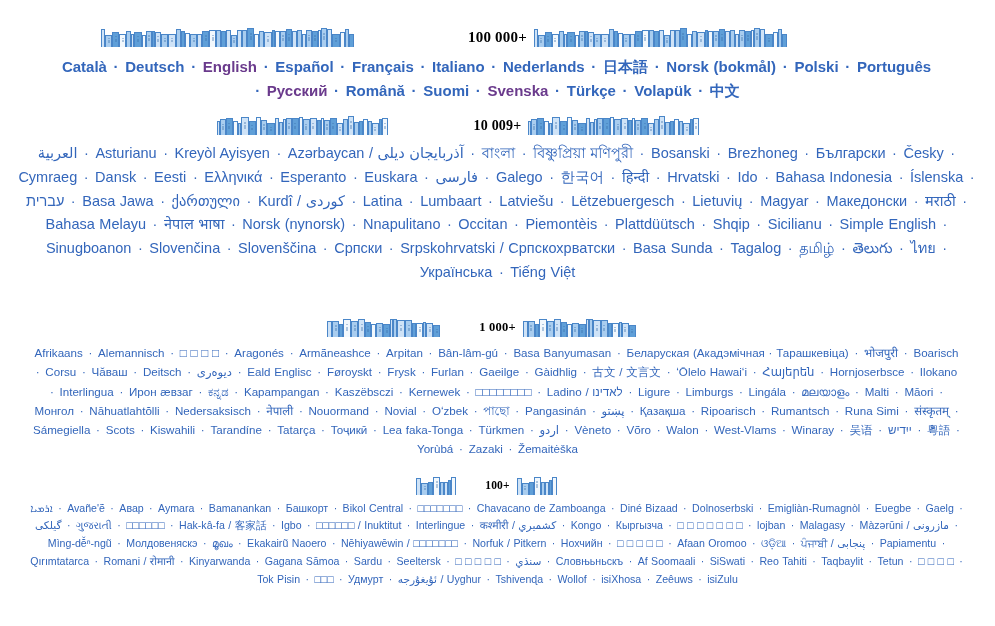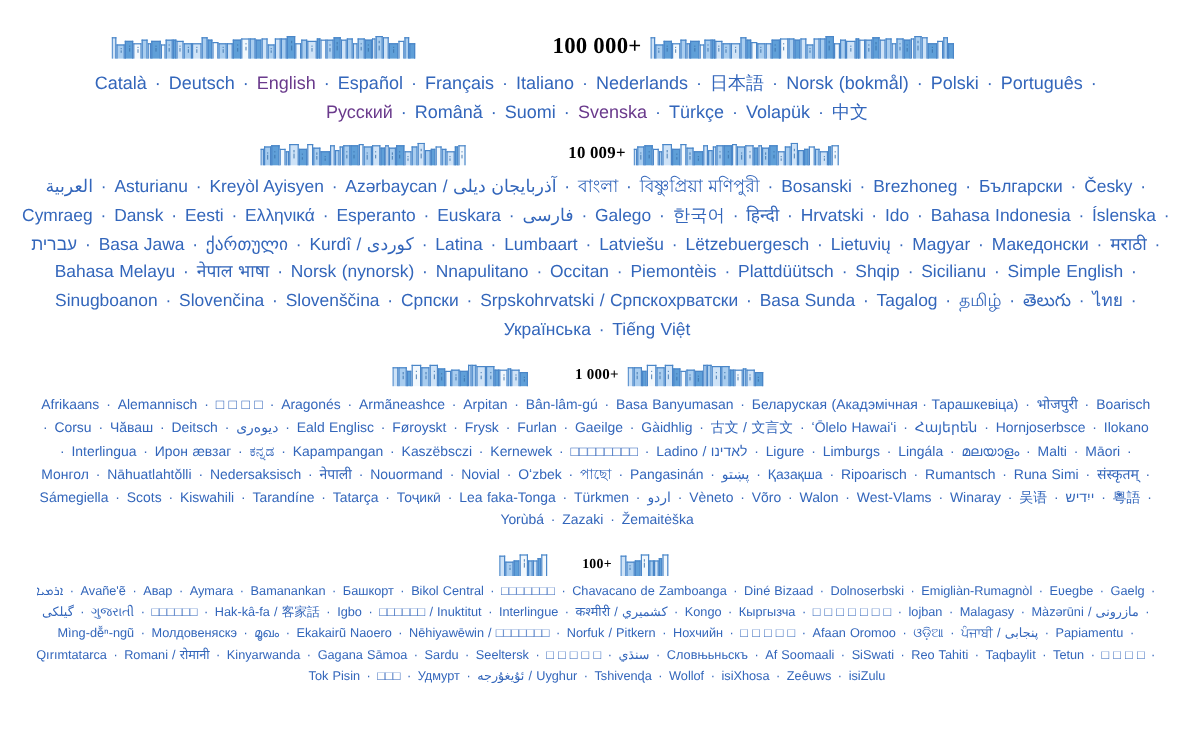--- a/index.html
+++ b/index.html
@@ -82,32 +82,32 @@
     text-decoration: none;
     white-space: nowrap;
   }
   .langs a.v { color: #6a3a8c; }
   .langs .sep {
     color: #3366bb;
     padding: 0 2px;
   }
 
   
-  .tier-1 .langs { font-size: 15px; line-height: 1.58; width: 880px; }
-  .tier-1 .count-label { font-size: 19px; }
+  .tier-1 .langs { font-size: 15px; line-height: 1.58; width: 880px; font-weight: bold; }
+  .tier-1 .count-label { font-size: 15px; }
   .tier-1 .tier-header { margin-bottom: 8px; }
 
   .tier-2 .langs { font-size: 14.5px; line-height: 1.63; width: 960px; }
   .tier-2 .count-label { font-size: 14px; }
   .tier-2 { margin-top: 14px; }
   .tier-2 .tier-header { margin-bottom: 7px; }
 
   .tier-3 .langs { font-size: 11.6px; line-height: 1.66; width: 930px; }
   .tier-3 .count-label { font-size: 12.5px; }
-  .tier-3 { margin-top: 16px; }
+  .tier-3 { margin-top: 34px; }
   .tier-3 .tier-header { margin-bottom: 6px; }
 
   .tier-4 .langs { font-size: 10.6px; line-height: 1.68; width: 935px; }
   .tier-4 .count-label { font-size: 11.5px; }
   .tier-4 { margin-top: 17px; }
   .tier-4 .tier-header { margin-bottom: 5px; }
 </style>
 </head>
 <body>
 

